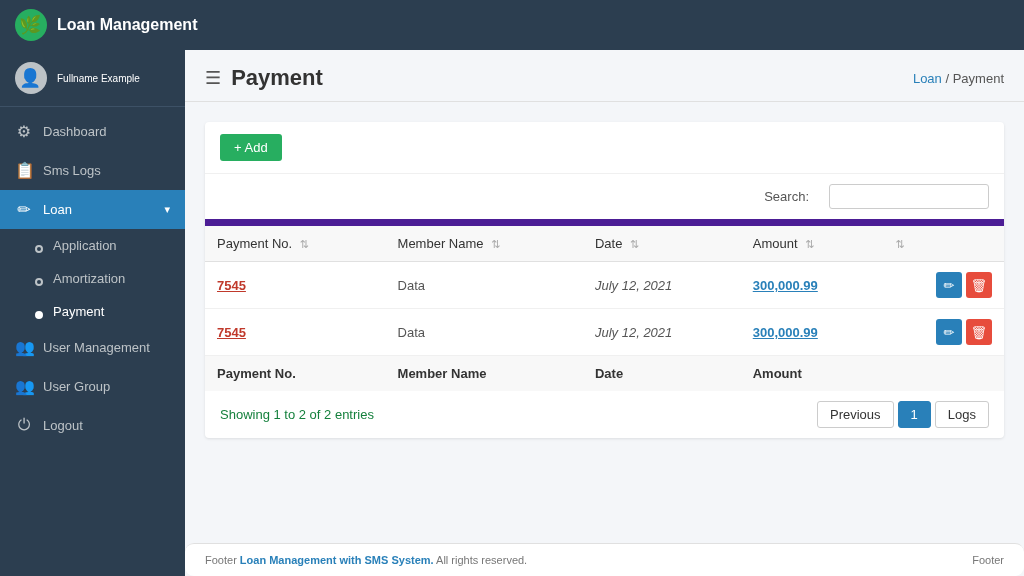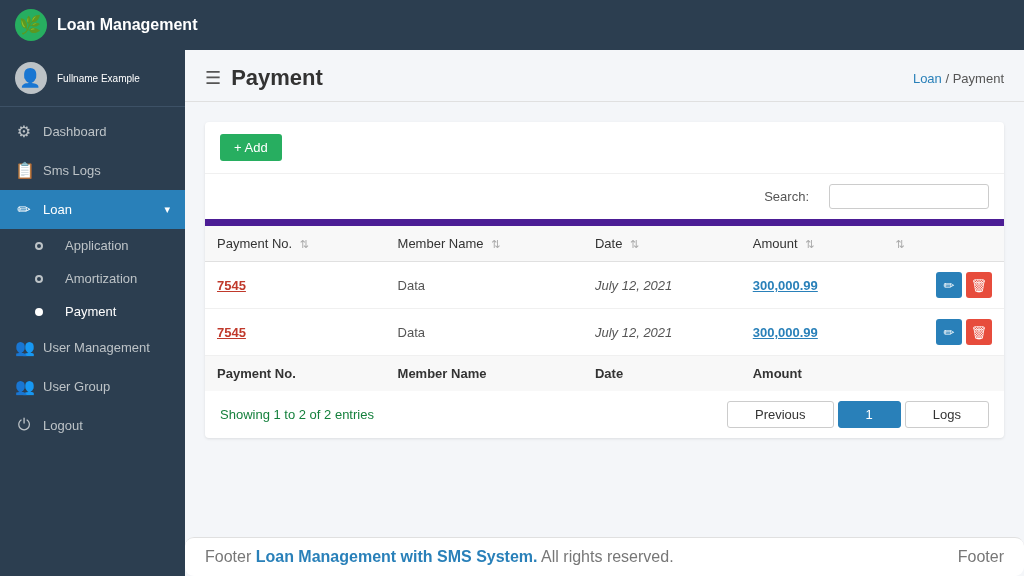--- a/index.html
+++ b/index.html
@@ -17,21 +17,21 @@
     .sidebar { width: 185px; background: #2c3e50; display: flex; flex-direction: column; flex-shrink: 0; overflow-y: auto; }
     .sidebar-user { display: flex; align-items: center; gap: 10px; padding: 12px 15px; border-bottom: 1px solid #3d5166; }
     .sidebar-avatar { width: 32px; height: 32px; border-radius: 50%; background: #bdc3c7; display: flex; align-items: center; justify-content: center; font-size: 18px; }
     .sidebar-username { color: white; font-size: 10px; }
     .sidebar-nav { flex: 1; padding-top: 5px; }
     .sidebar-item { display: flex; align-items: center; gap: 10px; padding: 10px 15px; color: #bdc3c7; cursor: pointer; font-size: 13px; }
     .sidebar-item.active { background: #2980b9; color: white; }
     .sidebar-item .icon { font-size: 16px; width: 18px; text-align: center; }
     .sidebar-item-label { flex: 1; }
     .sidebar-item-arrow { font-size: 11px; }
-    .sidebar-subitem { display: flex; align-items: center; gap: 22px; padding: 9px 15px 9px 35px; color: #bdc3c7; cursor: pointer; font-size: 13px; }
+    .sidebar-subitem { display: flex; align-items: flex-end; gap: 10px; padding: 9px 15px 9px 35px; color: #bdc3c7; cursor: pointer; font-size: 13px; }
     .sidebar-subitem.active { color: white; }
     .sidebar-subitem .dot { width: 8px; height: 8px; border-radius: 50%; border: 2px solid currentColor; }
     .sidebar-subitem.active .dot { background: white; border-color: white; }
 
     
     .main { flex: 1; display: flex; flex-direction: column; overflow: hidden; }
 
     
     .header { background: #f4f6f9; padding: 15px 20px 10px; display: flex; align-items: center; justify-content: space-between; border-bottom: 1px solid #e0e0e0; flex-shrink: 0; }
     .header-left { display: flex; align-items: center; gap: 10px; }
@@ -67,25 +67,25 @@
     .amount-link { color: #2980b9; font-weight: bold; }
     .date-cell { font-style: italic; }
     .action-cell { display: flex; gap: 4px; justify-content: flex-end; }
     .btn-edit { background: #2980b9; color: white; border: none; width: 26px; height: 26px; border-radius: 3px; cursor: pointer; display: flex; align-items: center; justify-content: center; font-size: 13px; }
     .btn-delete { background: #e74c3c; color: white; border: none; width: 26px; height: 26px; border-radius: 3px; cursor: pointer; display: flex; align-items: center; justify-content: center; font-size: 13px; }
 
     
     .pagination-row { padding: 10px 15px; display: flex; align-items: center; justify-content: space-between; }
     .pagination-info { font-size: 13px; color: #15803d; }
     .pagination-controls { display: flex; align-items: center; gap: 4px; }
-    .btn-page { border: 1px solid #ccc; background: white; padding: 5px 27px; border-radius: 3px; cursor: pointer; font-size: 13px; color: #333; }
+    .btn-page { border: 1px solid #ccc; background: white; padding: 5px 12px; border-radius: 3px; cursor: pointer; font-size: 13px; color: #333; }
     .btn-page.active { background: #2980b9; color: white; border-color: #2980b9; }
 
     
-    .footer { background: white; border-top: 1px solid #e0e0e0; padding: 10px 20px; display: flex; align-items: center; justify-content: space-between; flex-shrink: 0; font-size: 16px; color: #777; border-radius: 9px; }
+    .footer { background: white; border-top: 1px solid #e0e0e0; padding: 10px 20px; display: flex; align-items: center; justify-content: space-between; flex-shrink: 0; font-size: 11px; color: #777; border-radius: 9px; }
     .footer a { color: #2980b9; font-weight: bold; text-decoration: none; }
   </style>
 </head>
 <body>
 
 <div class="topbar">
   <div class="topbar-logo">
     <span>🌿</span>
   </div>
   <span class="topbar-title">Loan Management</span>

